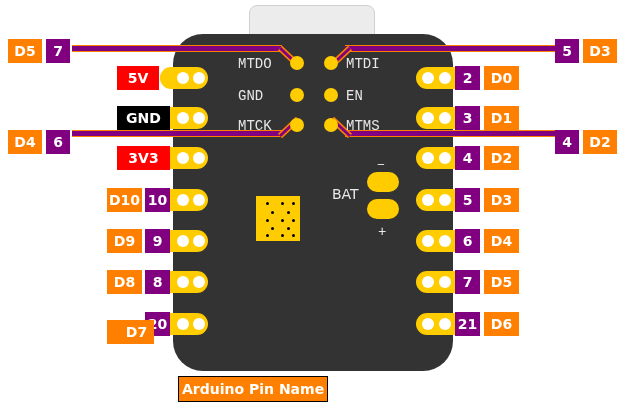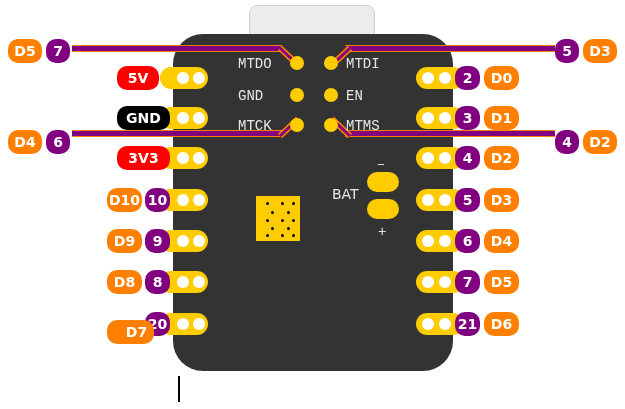--- a/index.html
+++ b/index.html
@@ -4,21 +4,21 @@
 <style>
   html, body { margin:0; padding:0; background:#ffffff; }
   body { width:625px; height:409px; position:relative; overflow:hidden; font-family:"DejaVu Sans", sans-serif; }
   .abs { position:absolute; }
   #usb { left:249px; top:5px; width:126px; height:40px; background:#ececec; border:1px solid #d0d0d0; border-radius:8px; box-sizing:border-box; }
   #board { left:173px; top:34px; width:280px; height:337px; background:#333333; border-radius:30px; }
   .pad { position:absolute; width:48px; height:22px; background:#ffcc00; border-radius:11px; }
   .hole { position:absolute; width:12px; height:12px; background:#ffffff; border-radius:50%; top:5px; }
   .dot { position:absolute; width:14px; height:14px; background:#ffcc00; border-radius:50%; }
   .silk { position:absolute; color:#e8e8e8; font-family:Liberation Mono, monospace; font-size:14px; line-height:16px; letter-spacing:0px; }
-  .lbl { position:absolute; height:24px; line-height:24px; text-align:center; color:#ffffff; font-weight:bold; font-size:14px; font-family:"DejaVu Sans", sans-serif; box-sizing:border-box;border-radius:10px; }
+  .lbl { position:absolute; height:24px; line-height:24px; text-align:center; color:#ffffff; font-weight:bold; font-size:14px; font-family:"DejaVu Sans", sans-serif; box-sizing:border-box; }
   .purple { background:#800080; }
   .orange { background:#ff8000; }
   .red { background:#ff0000; }
   .black { background:#000000; }
   .line { position:absolute; height:5px; background:#800080; border-top:1.5px solid #ff8000; border-bottom:1.5px solid #ff8000; box-sizing:content-box; }
   #chip { left:256px; top:196px; width:44px; height:45px; background:#ffcc00; }
   .cdot { position:absolute; width:3px; height:3px; background:#000; border-radius:50%; }
   .batpad { position:absolute; width:32px; height:20px; background:#ffcc00; border-radius:10px; }
   #legend { left:178px; top:376px; height:24px; display:flex; border:1px solid #000; }
   #legend span { display:block; height:24px; line-height:24px; color:#fff; font-weight:bold; font-size:14px; padding:0 3px; }
@@ -177,13 +177,14 @@
     <div class="lbl orange" style="left:484px;top:270px;width:35px;">D5</div>
     <div class="pad" style="left:416px;top:313px;">
       <div class="hole" style="left:6px;"></div>
       <div class="hole" style="left:23px;"></div>
     </div>
     <div class="lbl purple" style="left:455px;top:312px;width:25px;">21</div>
     <div class="lbl orange" style="left:484px;top:312px;width:35px;">D6</div>
   </div>
 
 <div id="legend" class="abs">
+  <span class="orange">Arduino Pin Name</span>
 </div>
 
 </body></html>

